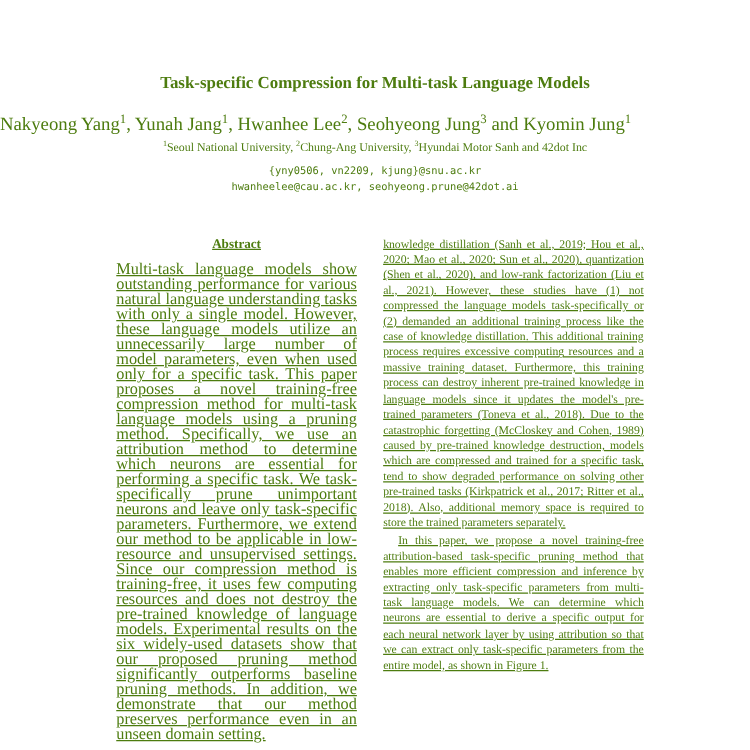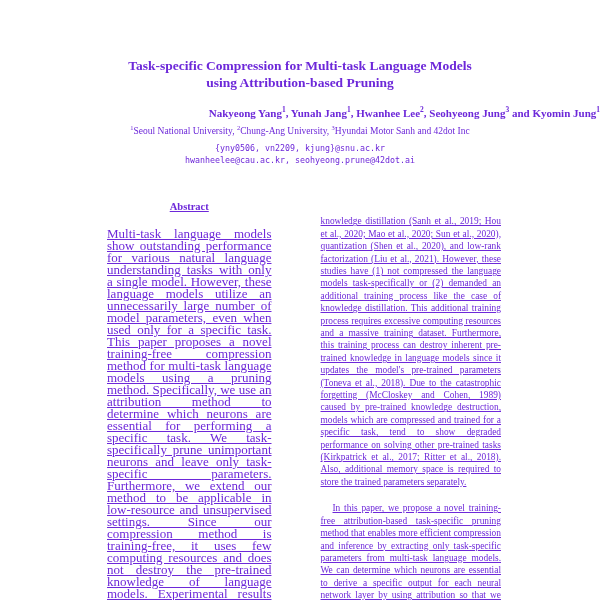--- a/index.html
+++ b/index.html
@@ -7,34 +7,34 @@
     padding: 0;
     background: #ffffff;
   }
   .page {
     position: relative;
     width: 600px;
     height: 600px;
     background: #ffffff;
     overflow: hidden;
     font-family: "Liberation Serif", serif;
-    color: #6d28d9;
+    color: #4d7c0f;
   }
   .paper-title {
     margin-top: 58px;
     text-align: center;
     font-size: 13.5px;
     font-weight: bold;
     line-height: 1.25;
   }
   .authors-line {
     margin-top: 15px;
-    text-align: right;
-    font-size: 11px;
-    font-weight: bold;
+    text-align: left;
+    font-size: 15px;
+    font-weight: normal;
     line-height: 1.2;
   }
   .authors-line sup, .affiliations-line sup {
     font-size: 68%;
     font-weight: inherit;
   }
   .affiliations-line {
     margin-top: 3px;
     text-align: center;
     font-size: 9.5px;
@@ -77,35 +77,34 @@
     font-weight: bold;
     font-size: 10.8px;
     margin-top: 11px;
     margin-bottom: 7px;
     text-align: left;
   }
   .section-heading .sec-num {
     margin-right: 14px;
   }
   .body-para {
-    margin: 14px;
+    margin: 0;
   }
   .body-para.indented {
     text-indent: 12px;
     margin-top: 2px;
   }
 </style>
 </head>
 <body>
 
 <div class="page">
 
   <div class="paper-title">
     <div>Task-specific Compression for Multi-task Language Models</div>
-    <div>using Attribution-based Pruning</div>
   </div>
 
   <div class="authors-line">
     <span><span>Nakyeong Yang</span><sup>1</sup><span>, </span></span><span><span>Yunah Jang</span><sup>1</sup><span>, </span></span><span><span>Hwanhee Lee</span><sup>2</sup><span>, </span></span><span><span>Seohyeong Jung</span><sup>3</sup><span> and </span></span><span><span>Kyomin Jung</span><sup>1</sup><span></span></span>
   </div>
 
   <div class="affiliations-line">
     <span><sup>1</sup><span>Seoul National University, </span></span><span><sup>2</sup><span>Chung-Ang University, </span></span><span><sup>3</sup><span>Hyundai Motor Sanh and 42dot Inc</span></span>
   </div>
 

